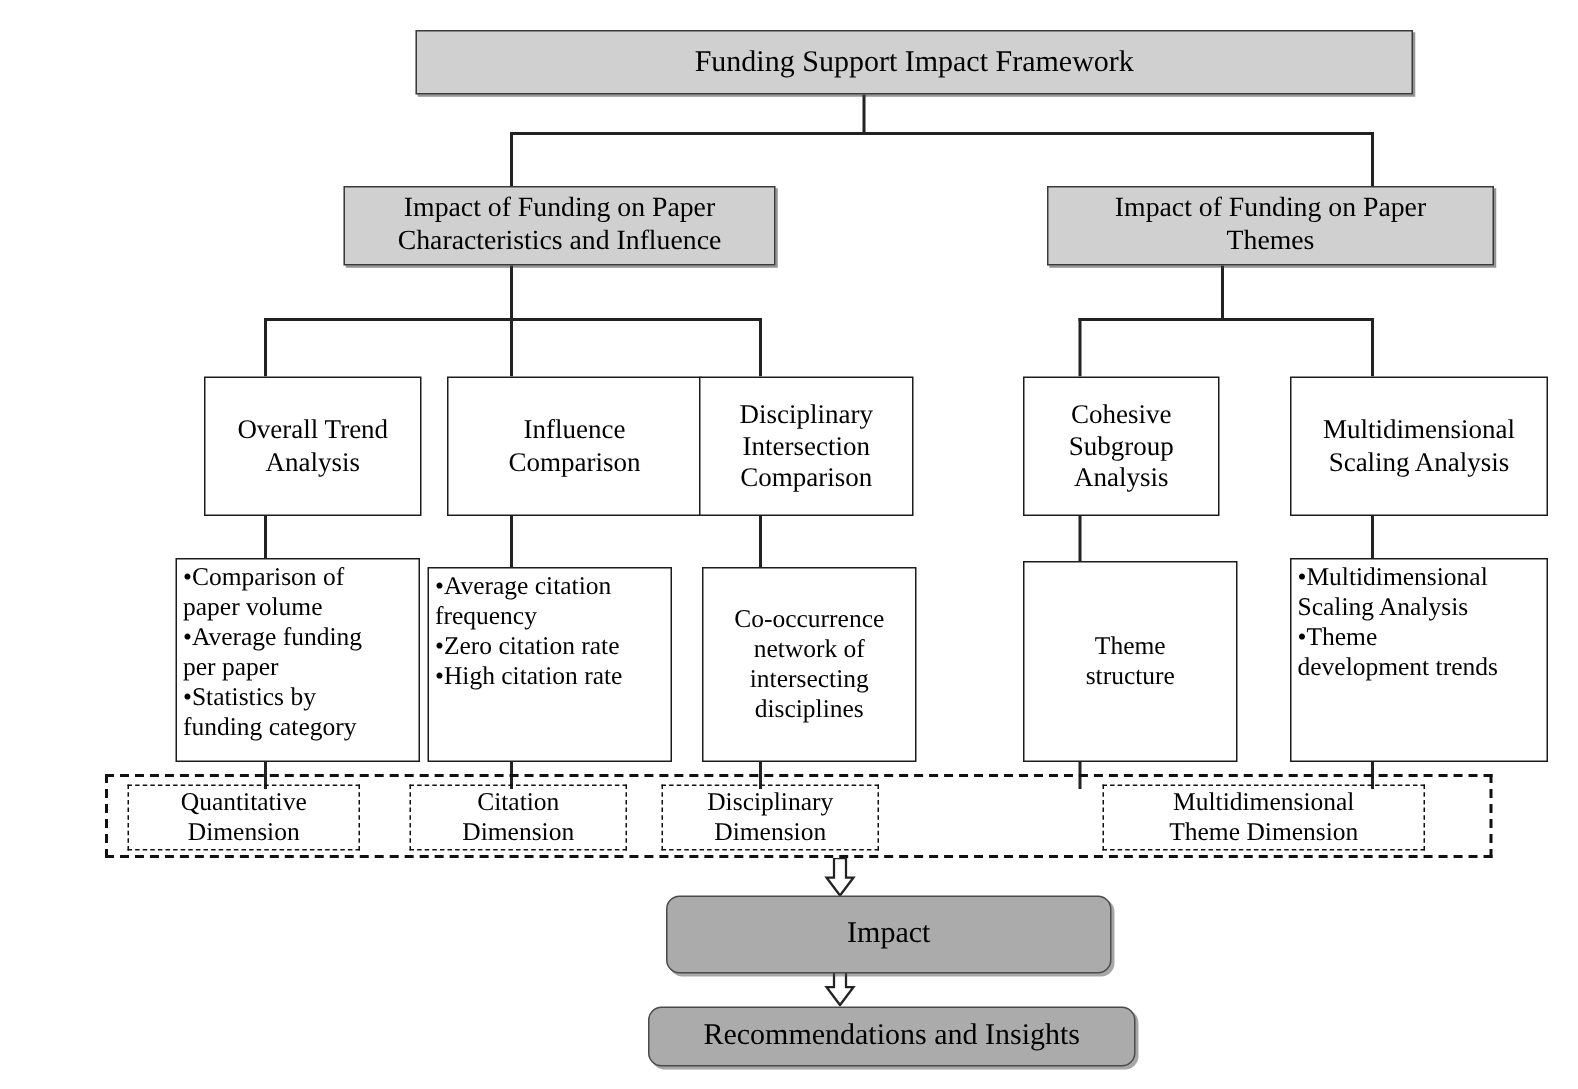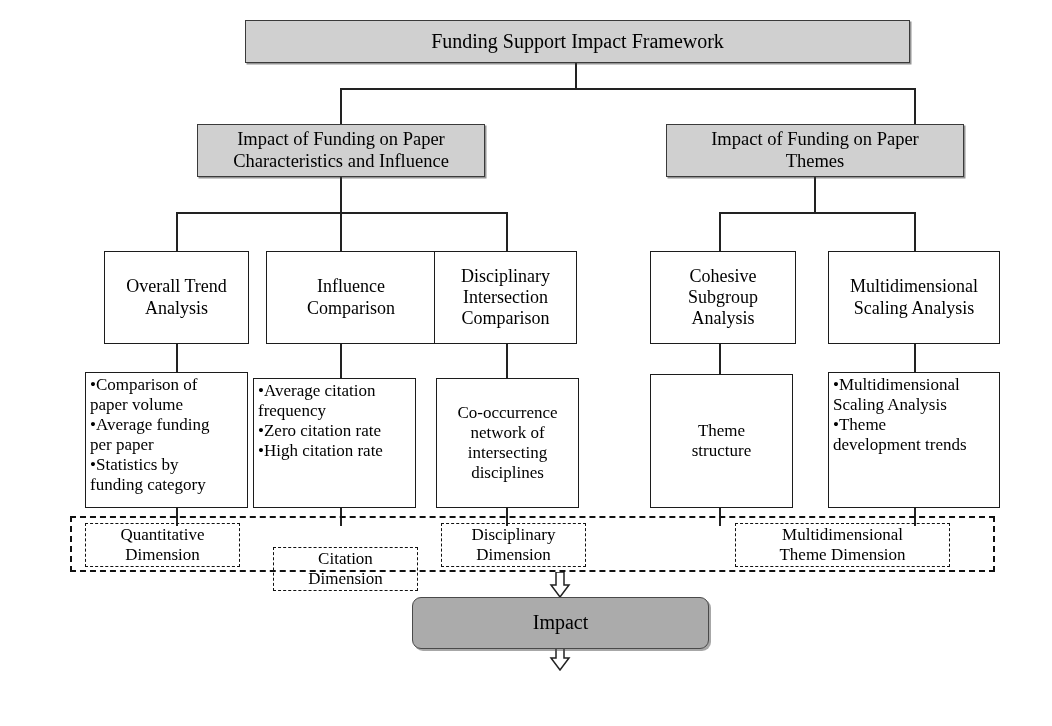--- a/index.html
+++ b/index.html
@@ -22,20 +22,21 @@
   
   .box {
     position: absolute;
     box-sizing: border-box;
     display: flex;
     align-items: center;
     justify-content: center;
     text-align: center;
     line-height: 1.18;
     z-index: 5;
+    margin-left: 32px;
   }
   .box .txt {
     display: block;
     white-space: pre-line;
   }
 
   .filled-light {
     background: #d0d0d0;
     border: 1.6px solid #3a3a3a;
     box-shadow: 1.5px 1.5px 0 rgba(60,60,60,0.55);
@@ -158,21 +159,21 @@
   </div>
   <div class="box plain fs-l3" style="left:266px; top:251px; width:170px; height:93px;">
     <span class="txt">Influence
 Comparison</span>
   </div>
   <div class="box plain fs-l3" style="left:434px; top:251px; width:143px; height:93px;">
     <span class="txt">Disciplinary
 Intersection
 Comparison</span>
   </div>
-  <div class="box plain fs-l3" style="left:650px; top:251px; width:146px; height:93px;">
+  <div class="box plain fs-l3" style="left:650px; top:251px; width:131px; height:93px;">
     <span class="txt">Cohesive
 Subgroup
 Analysis</span>
   </div>
   <div class="box plain fs-l3" style="left:828px; top:251px; width:172px; height:93px;">
     <span class="txt">Multidimensional
 Scaling Analysis</span>
   </div>
 
   <div class="box plain bulleted fs-l4" style="left:85px; top:372px; width:163px; height:136px;">
@@ -205,21 +206,21 @@
 •Theme
 development trends</span>
   </div>
 
   <div class="dash-outer" style="left:70px; top:516px; width:925px; height:56px;"></div>
 
   <div class="dash-box fs-dim" style="left:85px; top:523px; width:155px; height:44px;">
     <span class="txt">Quantitative
 Dimension</span>
   </div>
-  <div class="dash-box fs-dim" style="left:273px; top:523px; width:145px; height:44px;margin-top:24px;">
+  <div class="dash-box fs-dim" style="left:273px; top:523px; width:145px; height:44px;">
     <span class="txt">Citation
 Dimension</span>
   </div>
   <div class="dash-box fs-dim" style="left:441px; top:523px; width:145px; height:44px;">
     <span class="txt">Disciplinary
 Dimension</span>
   </div>
   <div class="dash-box fs-dim" style="left:735px; top:523px; width:215px; height:44px;">
     <span class="txt">Multidimensional
 Theme Dimension</span>
@@ -230,14 +231,17 @@
   </svg>
 
   <div class="box filled-mid rounded fs-out" style="left:412px; top:597px; width:297px; height:52px;">
     <span class="txt">Impact</span>
   </div>
 
   <svg class="harrow" style="left:548px; top:637px;" width="24" height="34" viewBox="0 0 24 34">
     <polygon points="8,0 16,0 16,21 21,21 12,33 3,21 8,21" fill="#ffffff" stroke="#222222" stroke-width="1.5"></polygon>
   </svg>
 
+  <div class="box filled-mid rounded fs-out" style="left:400px; top:671px; width:325px; height:40px;">
+    <span class="txt">Recommendations and Insights</span>
+  </div>
 
 </div>
 
 </body></html>

